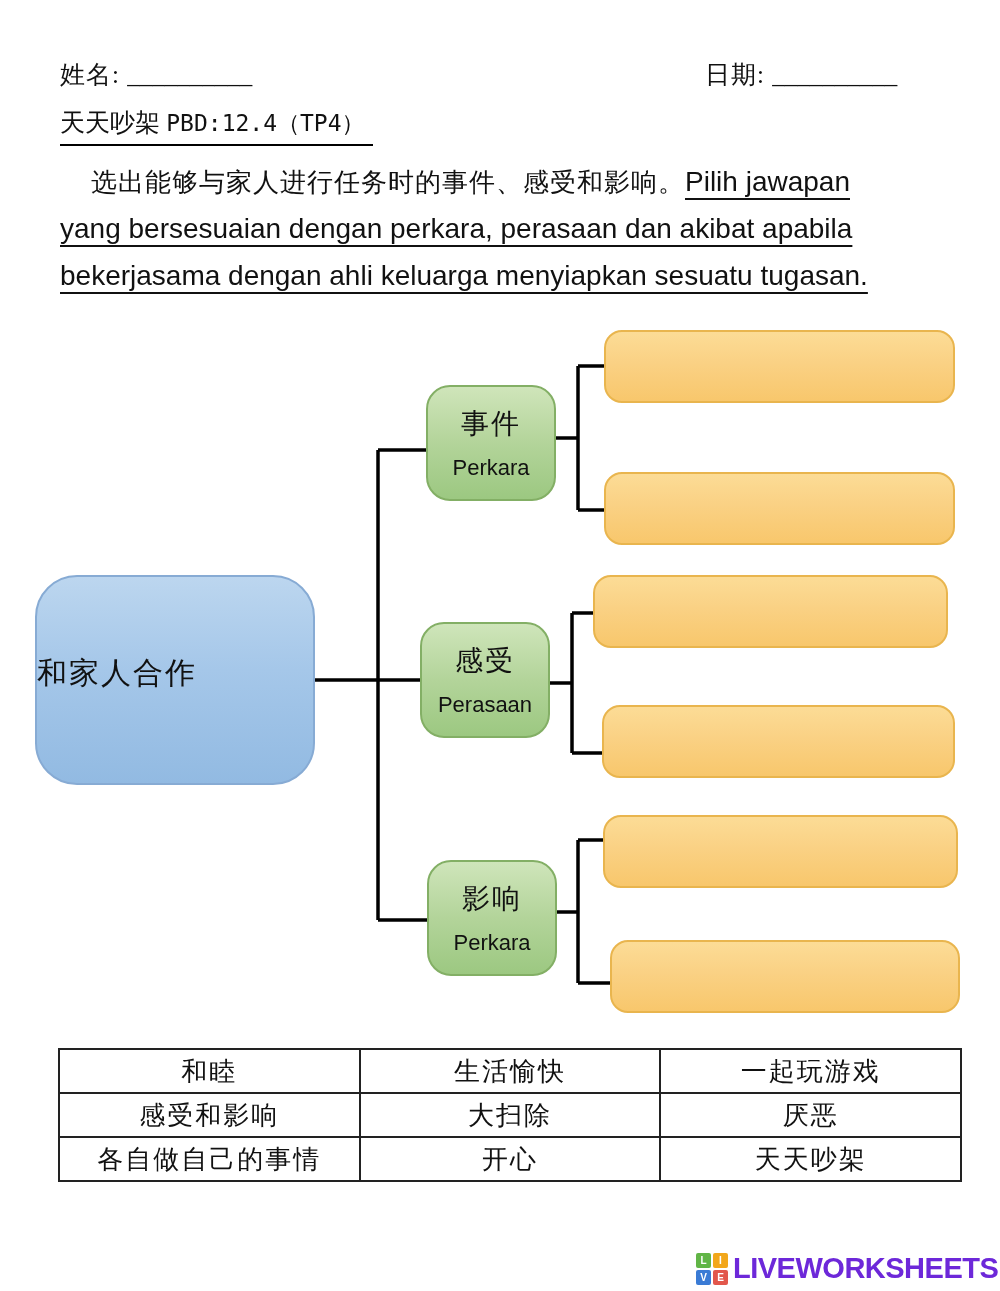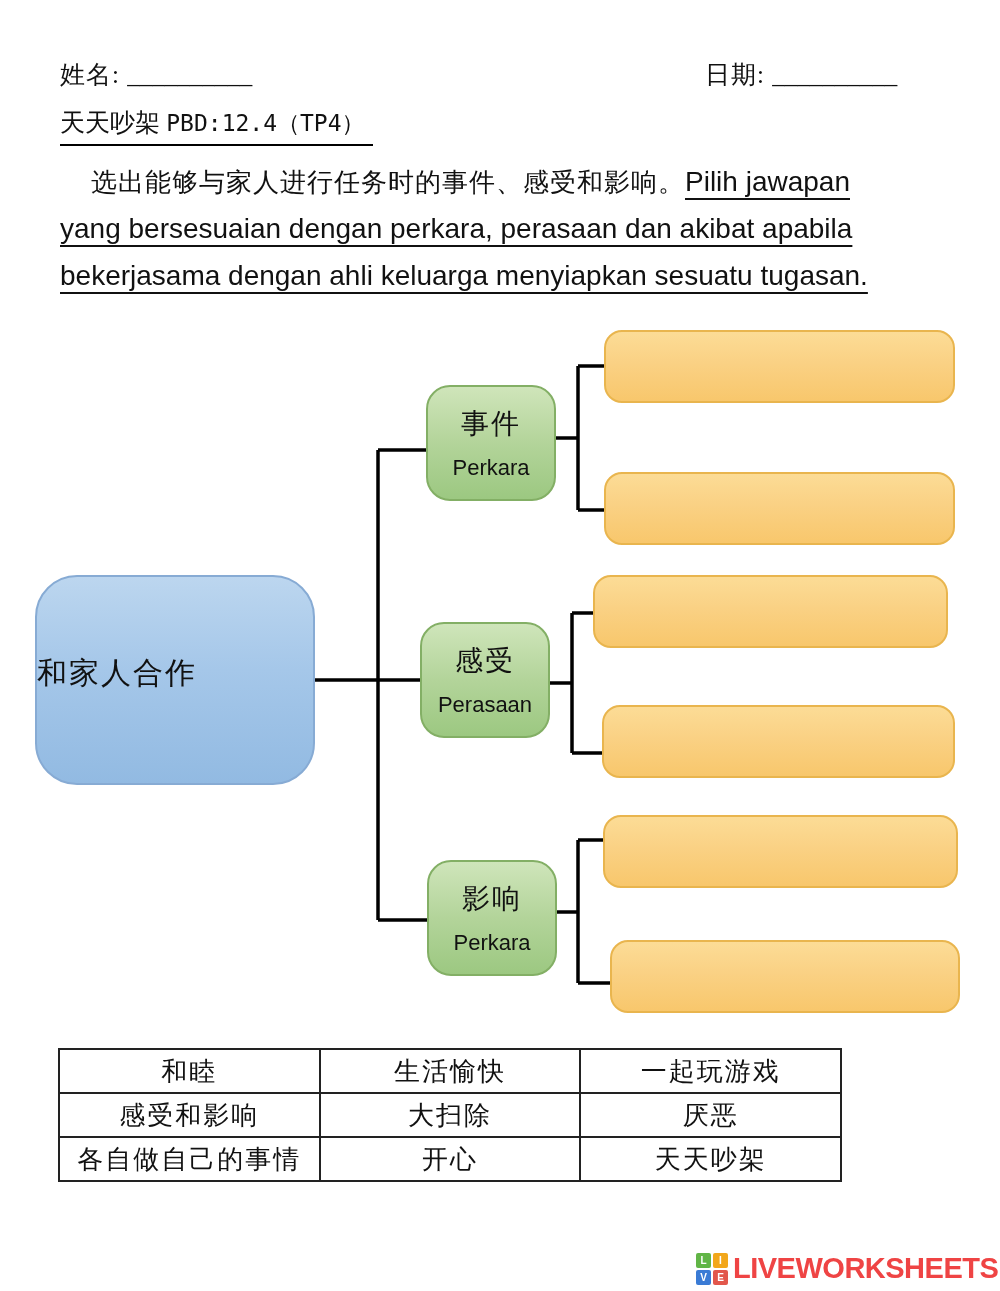--- a/index.html
+++ b/index.html
@@ -46,38 +46,38 @@
         background:linear-gradient(180deg,#fcdc96 0%,#fad184 45%,#f8c76c 100%);
         border:2px solid #e9b54e;box-sizing:border-box;}
   #slot-1{left:604px;top:330px;width:351px;}
   #slot-2{left:604px;top:472px;width:351px;}
   #slot-3{left:593px;top:575px;width:355px;}
   #slot-4{left:602px;top:705px;width:353px;}
   #slot-5{left:603px;top:815px;width:355px;}
   #slot-6{left:610px;top:940px;width:350px;}
 
   
-  .word-bank{position:absolute;left:58px;top:1048px;width:784px;border-collapse:collapse;
+  .word-bank{position:absolute;left:58px;top:1048px;width:904px;border-collapse:collapse;
              table-layout:fixed;}
   .word-bank td{border:2px solid #222;height:42px;text-align:center;vertical-align:middle;
                 font-size:26px;letter-spacing:2px;padding:0;}
 
   
   .footer{position:absolute;left:696px;top:1252px;display:flex;align-items:center;}
   .logo-grid{display:grid;grid-template-columns:15px 15px;grid-template-rows:15px 15px;
              gap:2px;margin-right:5px;}
   .logo-tile{display:flex;align-items:center;justify-content:center;color:#fff;
              font-family:"Liberation Sans", sans-serif;font-weight:bold;font-size:10px;
              border-radius:2px;}
   .tile-l{background:#61b546;}
   .tile-i{background:#f2a71b;}
   .tile-v{background:#3a7bd5;}
   .tile-e{background:#e2574c;}
   .logo-word{font-family:"Liberation Sans", sans-serif;font-weight:800;font-size:29px;
-             color:#ef4444;letter-spacing:-0.5px;}
+             color:#6d28d9;letter-spacing:-0.5px;}
 </style>
 </head>
 <body>
 
 <div class="page">
 
   <div class="hdr" id="name-line"><span>姓名: </span><span class="blank">__________</span></div>
   <div class="hdr" id="date-line"><span>日期: </span><span class="blank">__________</span></div>
 
   <div class="title-line"><span>天天吵架 </span><span class="code">PBD:12.4（TP4）</span></div>

